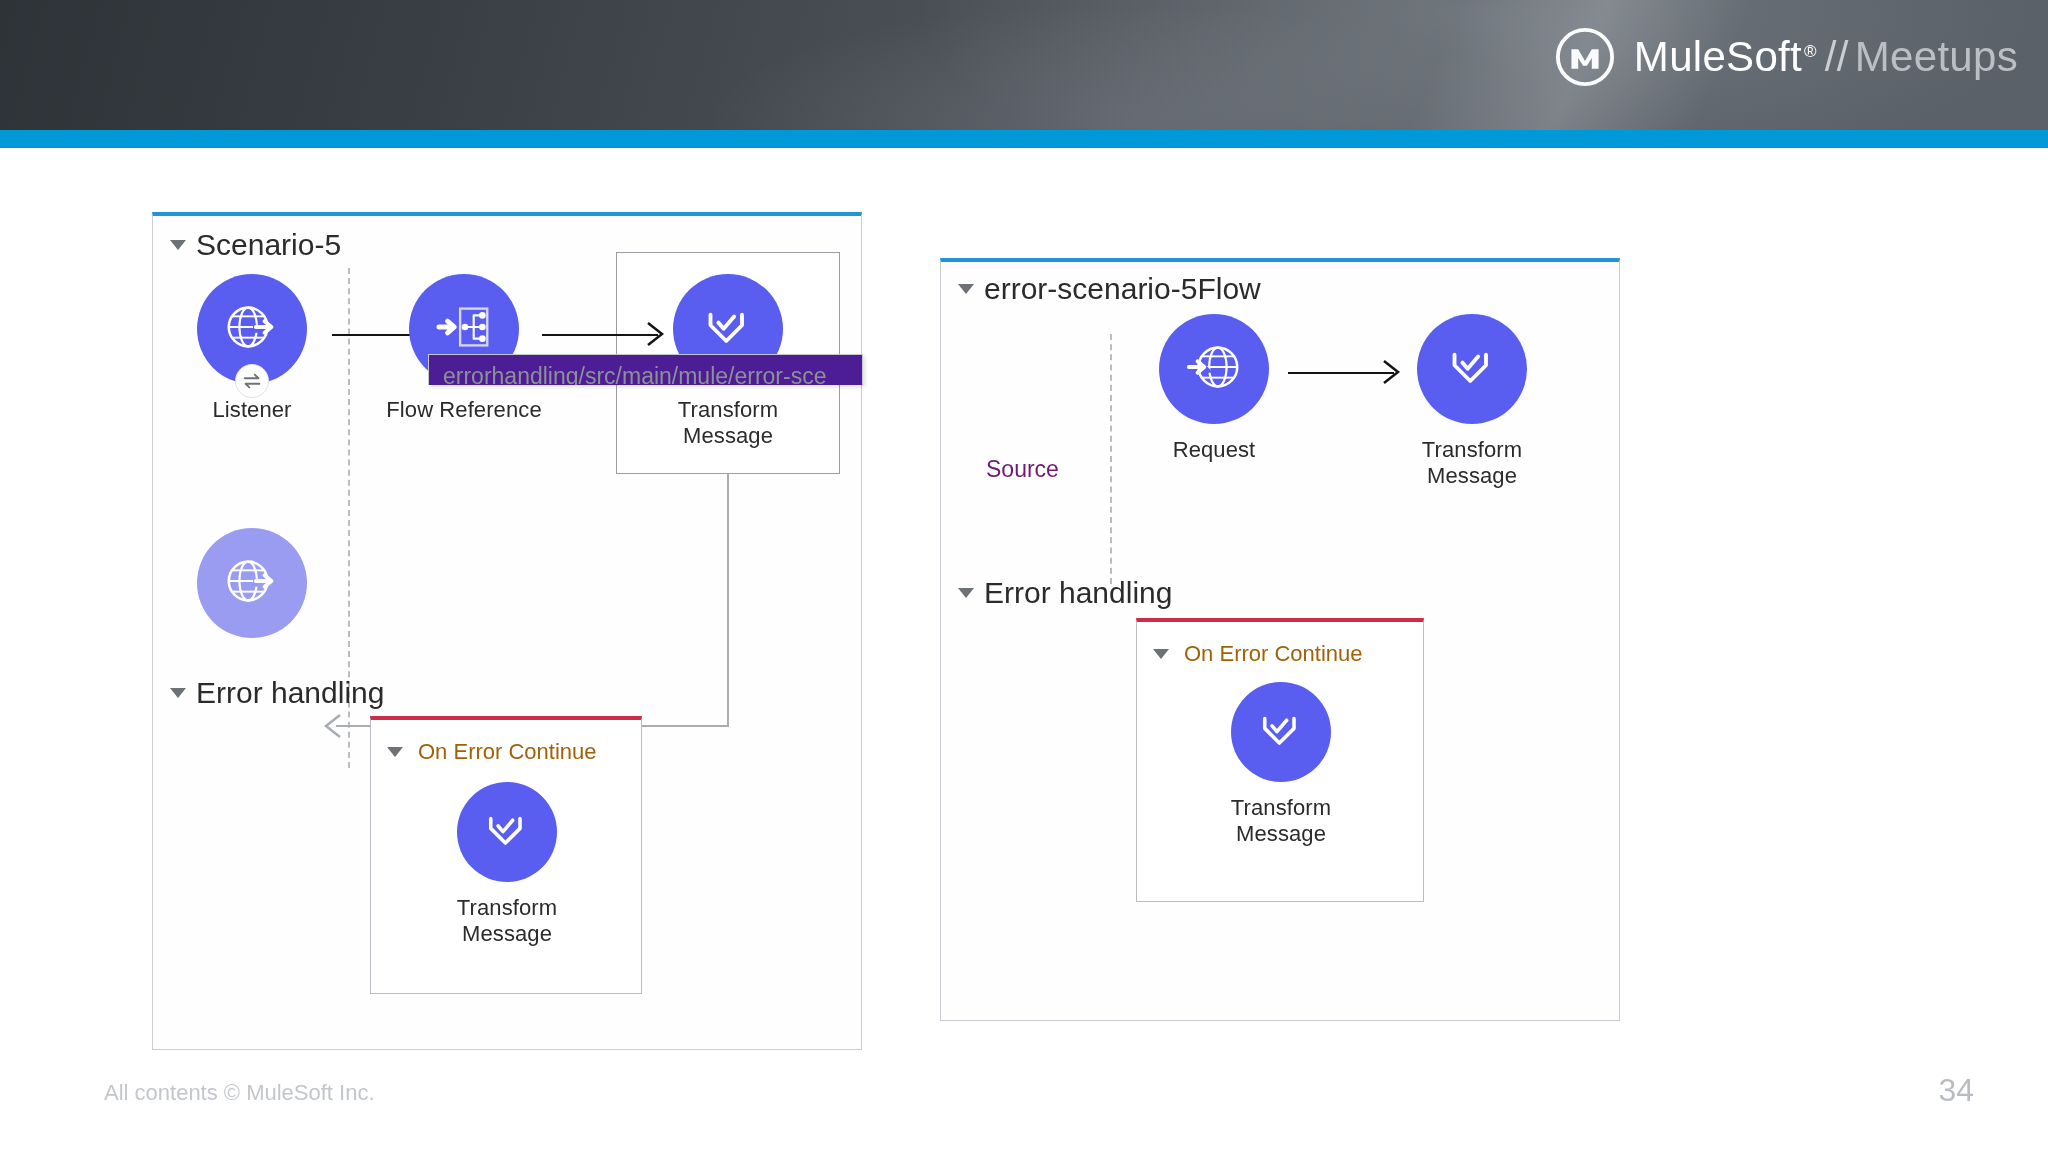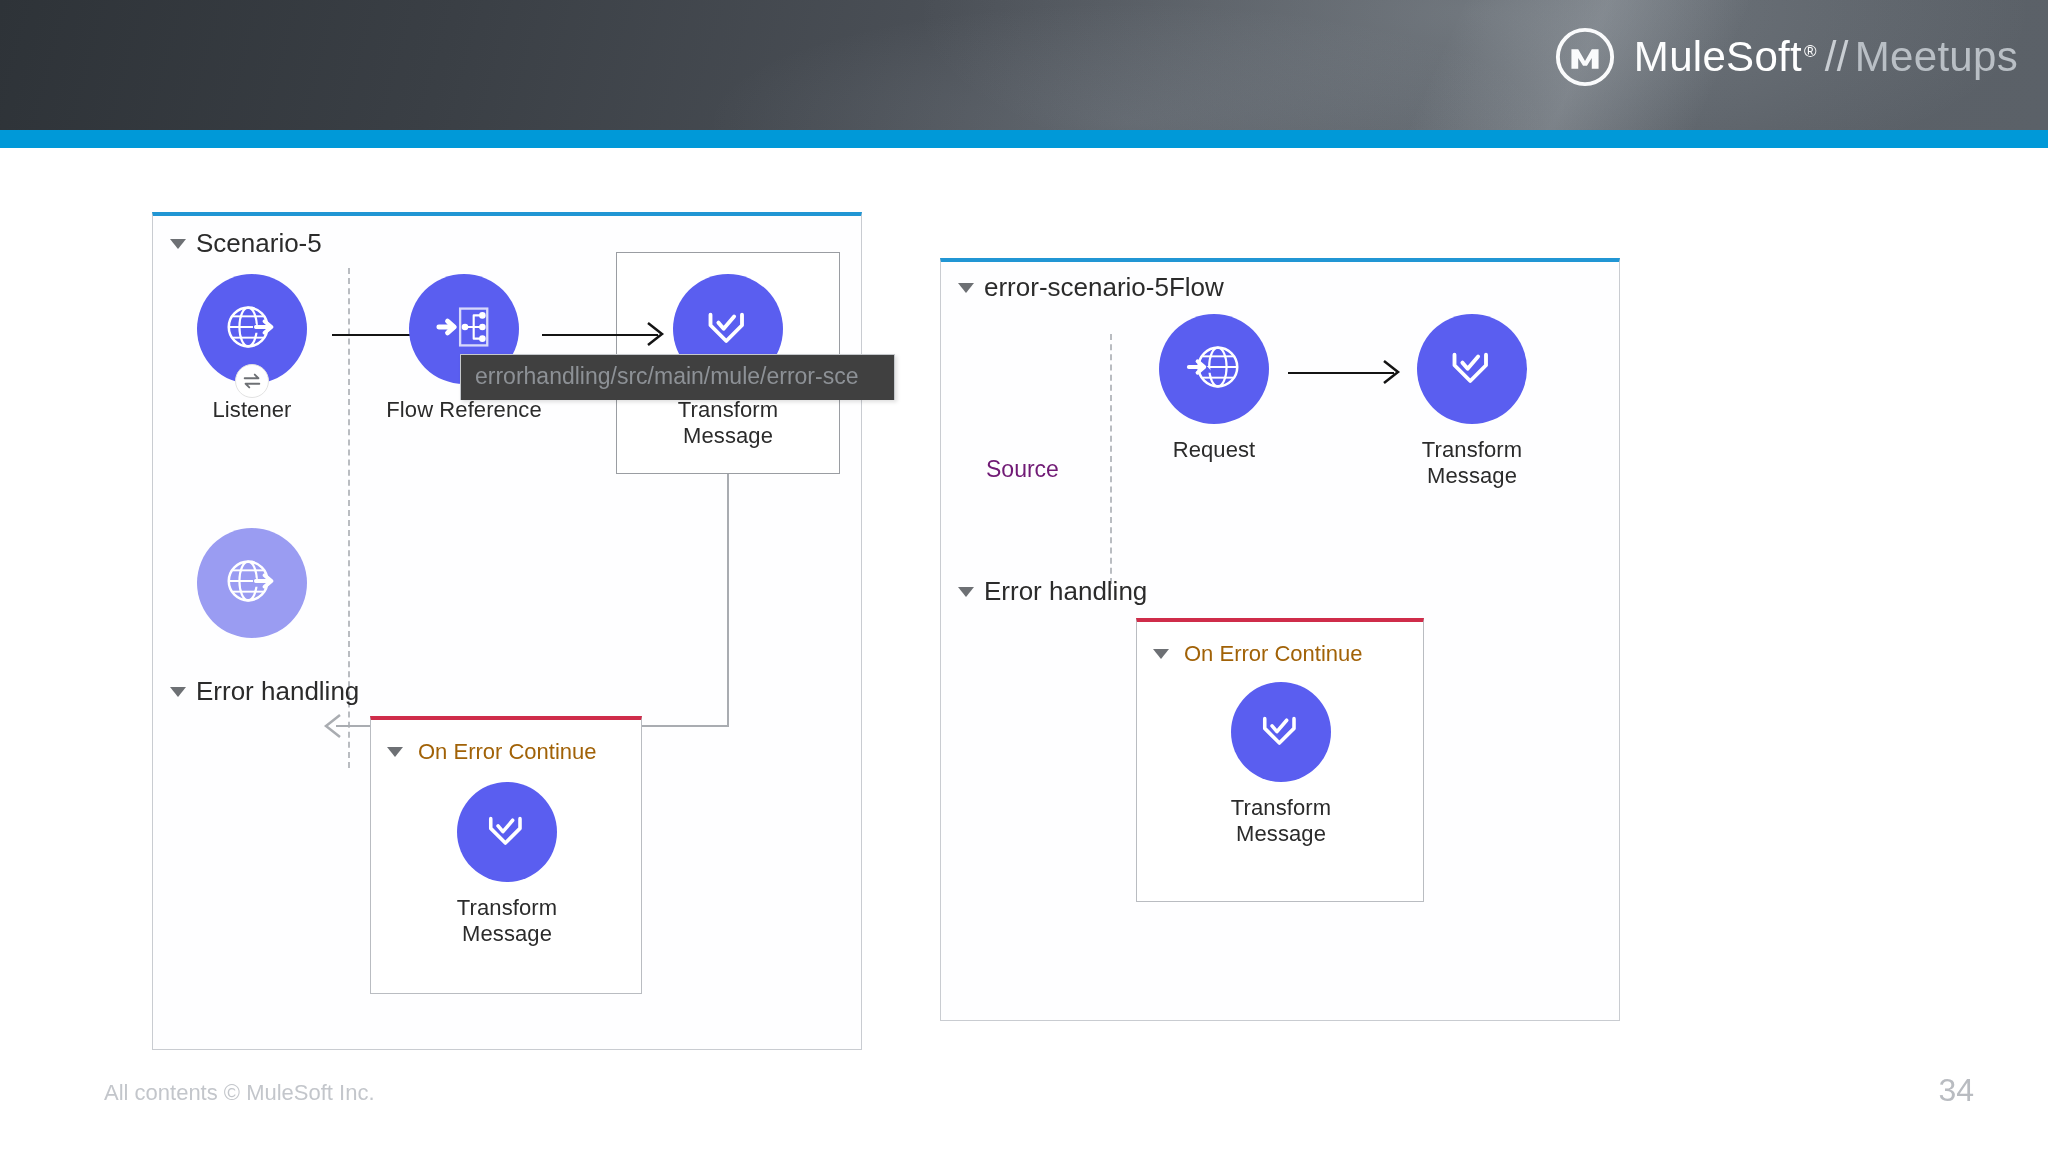--- a/index.html
+++ b/index.html
@@ -58,32 +58,32 @@
     position:absolute;
     background:#fefeff;
     border:1px solid #c9ccd1;
     border-top:4px solid #2196d4;
   }
   #panel-left  { left:152px; top:64px;  width:710px; height:838px; }
   #panel-right { left:940px; top:110px; width:680px; height:763px; }
 
   .flow-header {
     position:absolute; display:flex; align-items:center; gap:10px;
-    font-size:26px; color:#2b2b2b; white-space:nowrap;
+    font-size:30px; color:#2b2b2b; white-space:nowrap;
   }
   .caret {
     width:0; height:0; flex:0 0 auto;
     border-left:8px solid transparent; border-right:8px solid transparent;
     border-top:10px solid #6d7074;
   }
 
   
   .editor-tab {
-    position:absolute; left:460px; top:206px; width:435px; height:46px;
-    background:#404040; border:1px solid #c5c8cc; border-bottom:none;
+    position:absolute; left:428px; top:206px; width:435px; height:31px;
+    background:#4c1d95; border:1px solid #c5c8cc; border-bottom:none;
     box-shadow:2px 2px 4px rgba(0,0,0,0.13);
     overflow:hidden; z-index:6;
   }
   .editor-tab-label {
     position:absolute; left:14px; top:8px;
     font-size:23px; color:#8d9196; white-space:nowrap;
   }
 
   
   .node { position:absolute; width:168px; text-align:center; }

